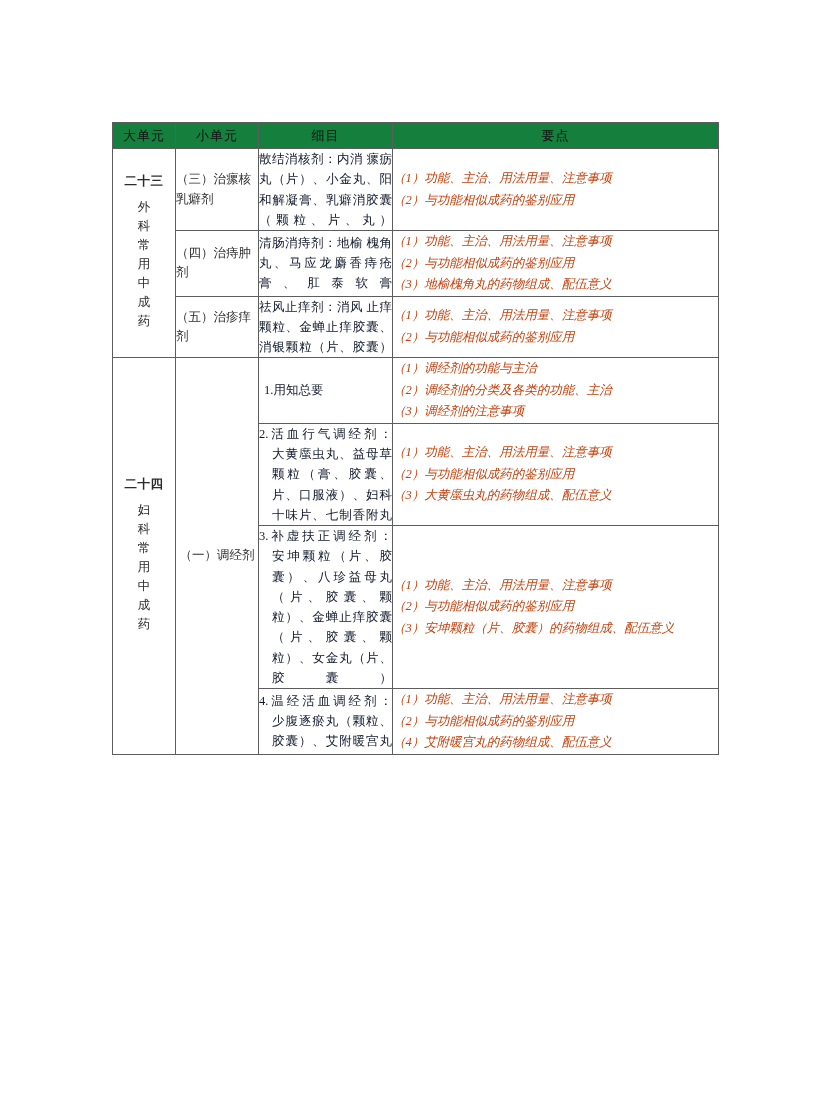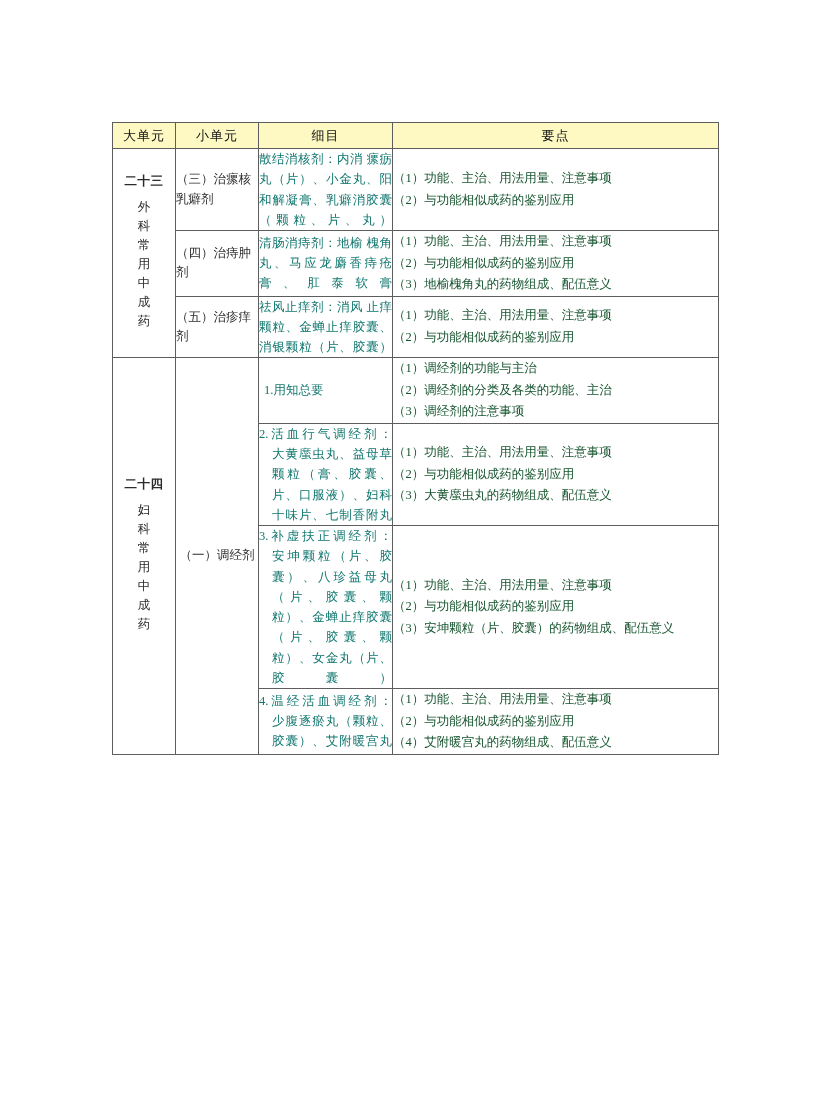--- a/index.html
+++ b/index.html
@@ -40,21 +40,21 @@
     table-layout: fixed;
     background: #fff;
   }
   table.syllabus td, table.syllabus th {
     border: 1px solid #5d5d5d;
     vertical-align: middle;
     padding: 0;
     font-weight: normal;
   }
   thead th {
-    background: #fef9c3;
+    background: #15803d;
     text-align: center;
     font-size: 13px;
     height: 25px;
     letter-spacing: 1px;
     color: #111;
   }
   .col-a { width: 63px; }
   .col-b { width: 83px; }
   .col-c { width: 134px; }
   .col-d { width: 326px; }
@@ -90,21 +90,21 @@
     color: #2b2b2b;
     margin-left: 8px;
   }
   .subunit.mid { text-align: center; }
 
   
   .detail {
     font-size: 12.5px;
     line-height: 1.62;
     padding: 5px 6px 5px 7px;
-    color: #0f766e;
+    color: #0f172a;
     text-align: justify;
     text-align-last: justify;
   }
   .detail .lead {
     text-align: justify;
     text-align-last: justify;
   }
   .detail .hang {
     display: block;
     padding-left: 13px;
@@ -115,22 +115,23 @@
     text-align: left;
     text-align-last: left;
     padding-left: 5px;
   }
 
   
   .points {
     font-size: 12.5px;
     line-height: 1.72;
     padding: 6px 8px 6px 9px;
-    color: #14532d;
+    color: #c2410c;
     text-align: left;
+    font-style: italic;
   }
   .points div { white-space: nowrap; }
 </style>
 </head>
 <body>
 
 <div class="page">
 
 
   <table class="syllabus">

